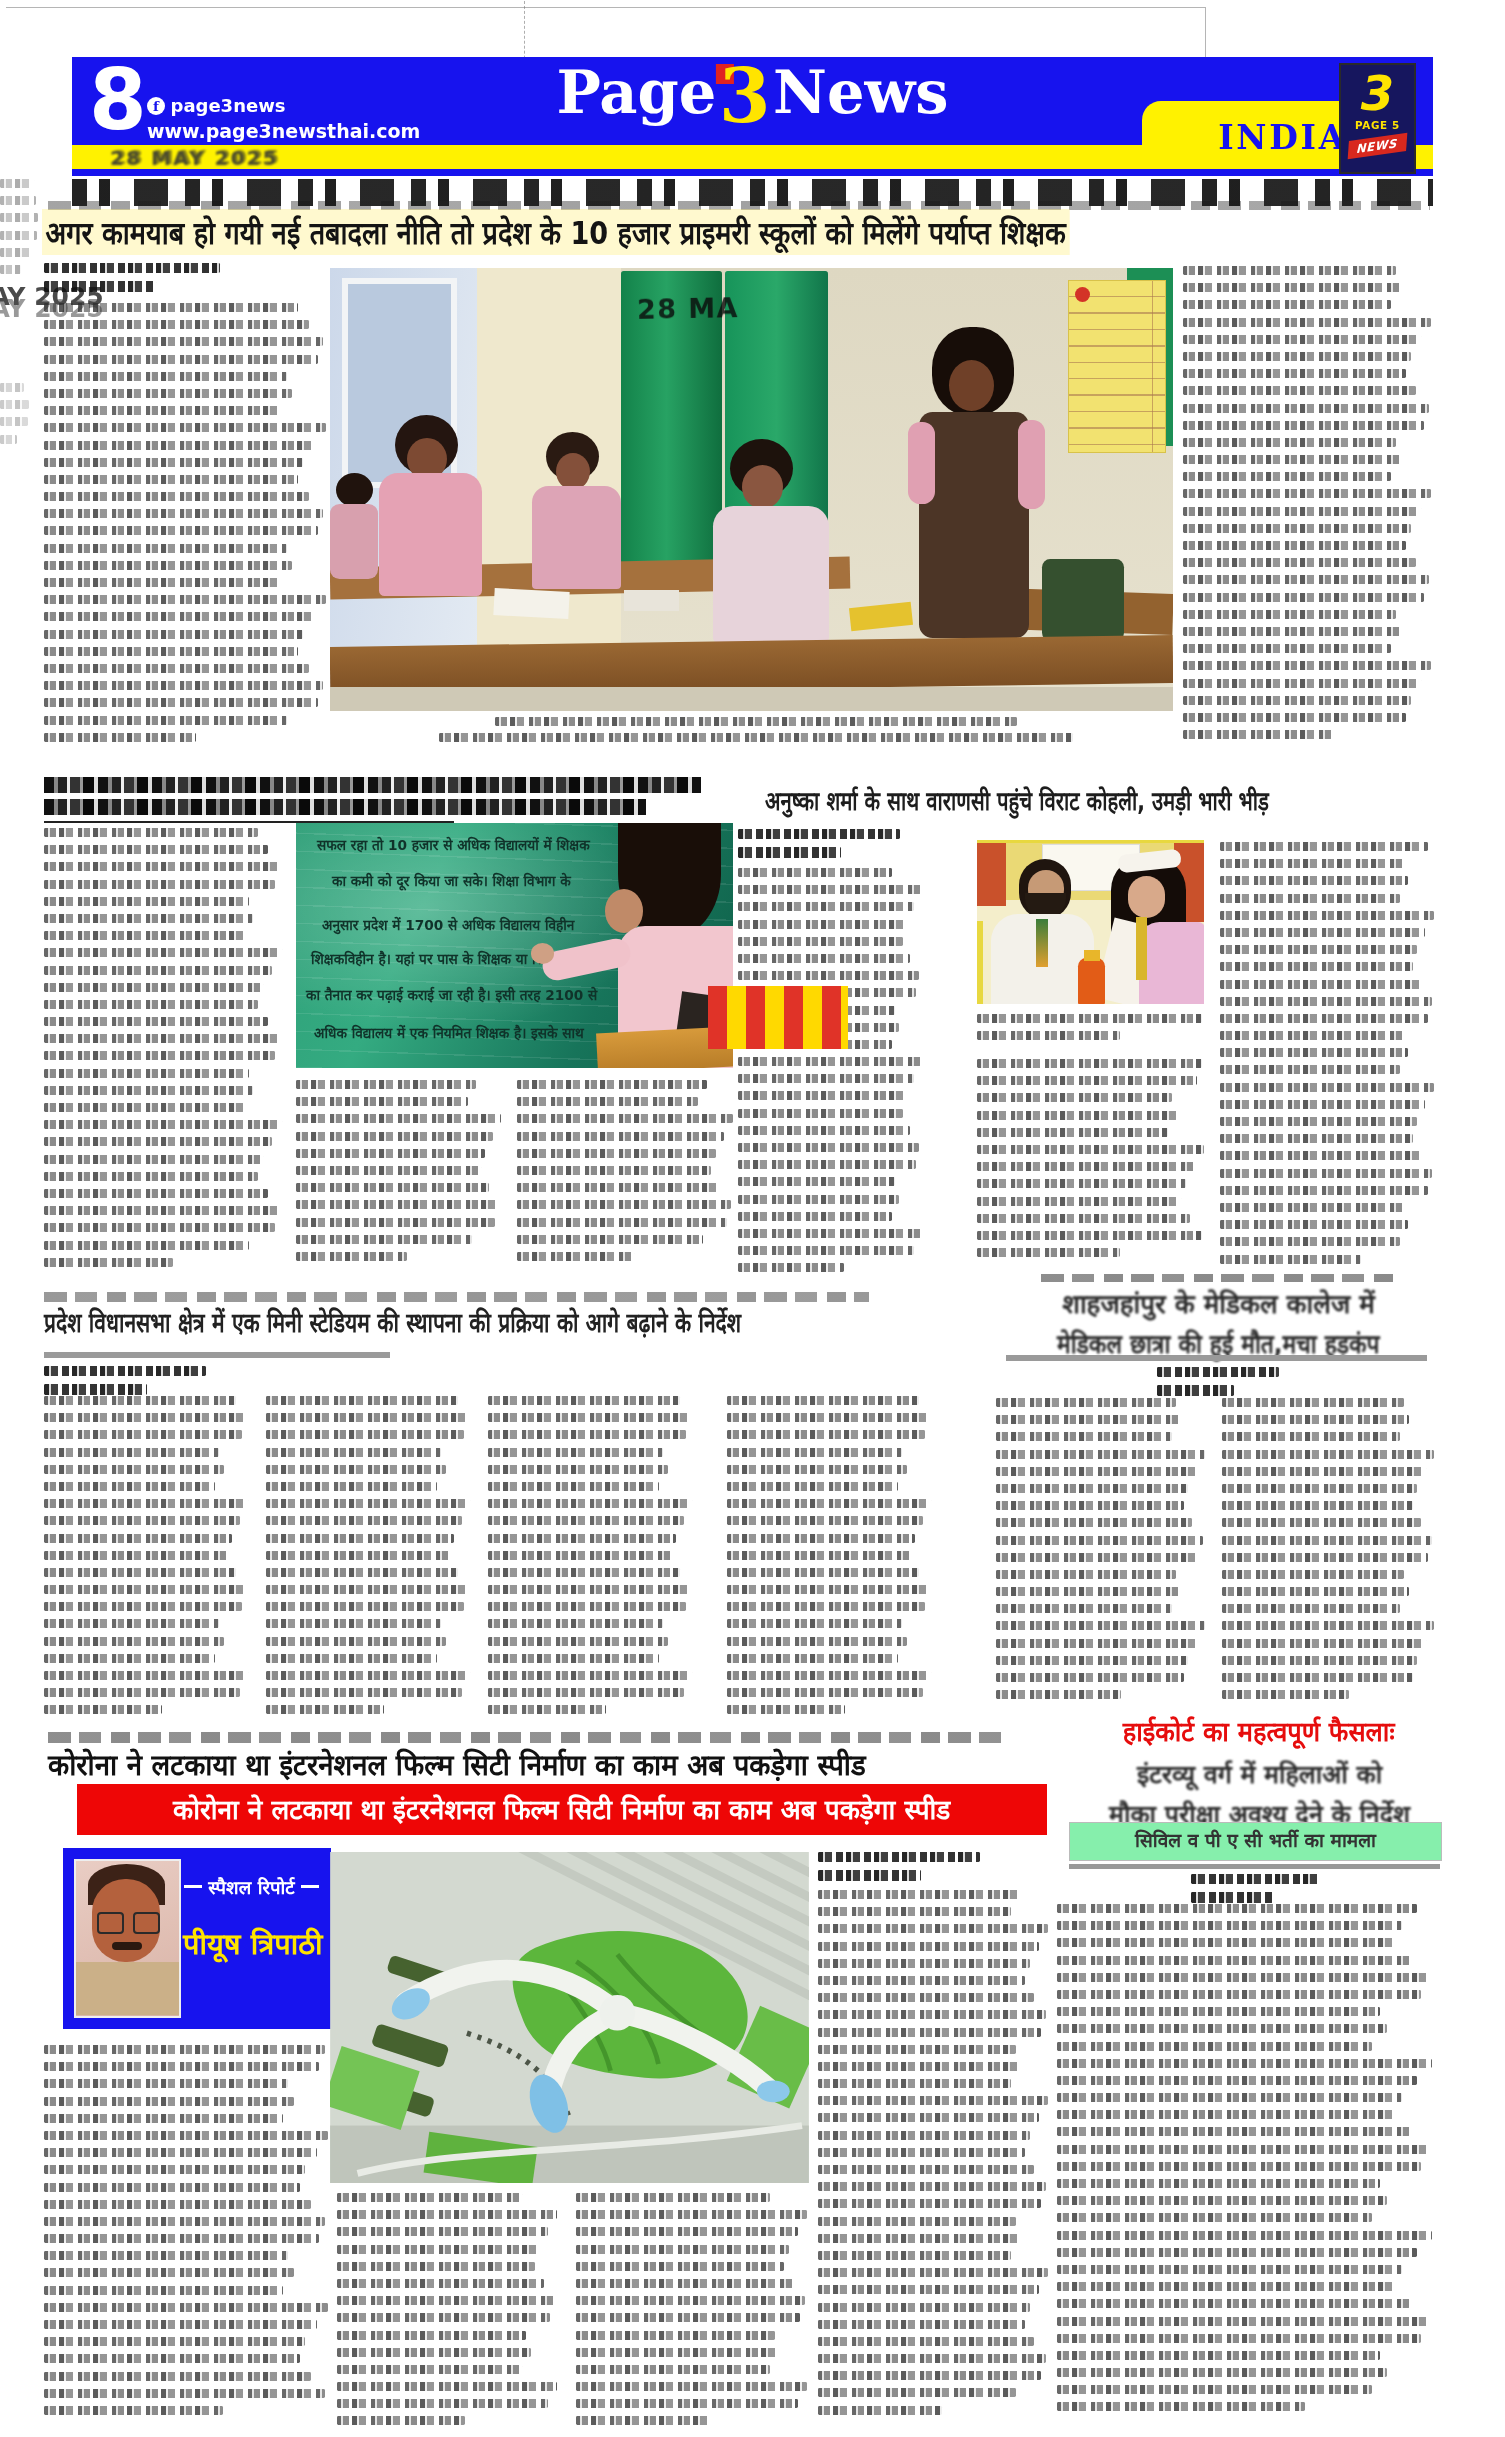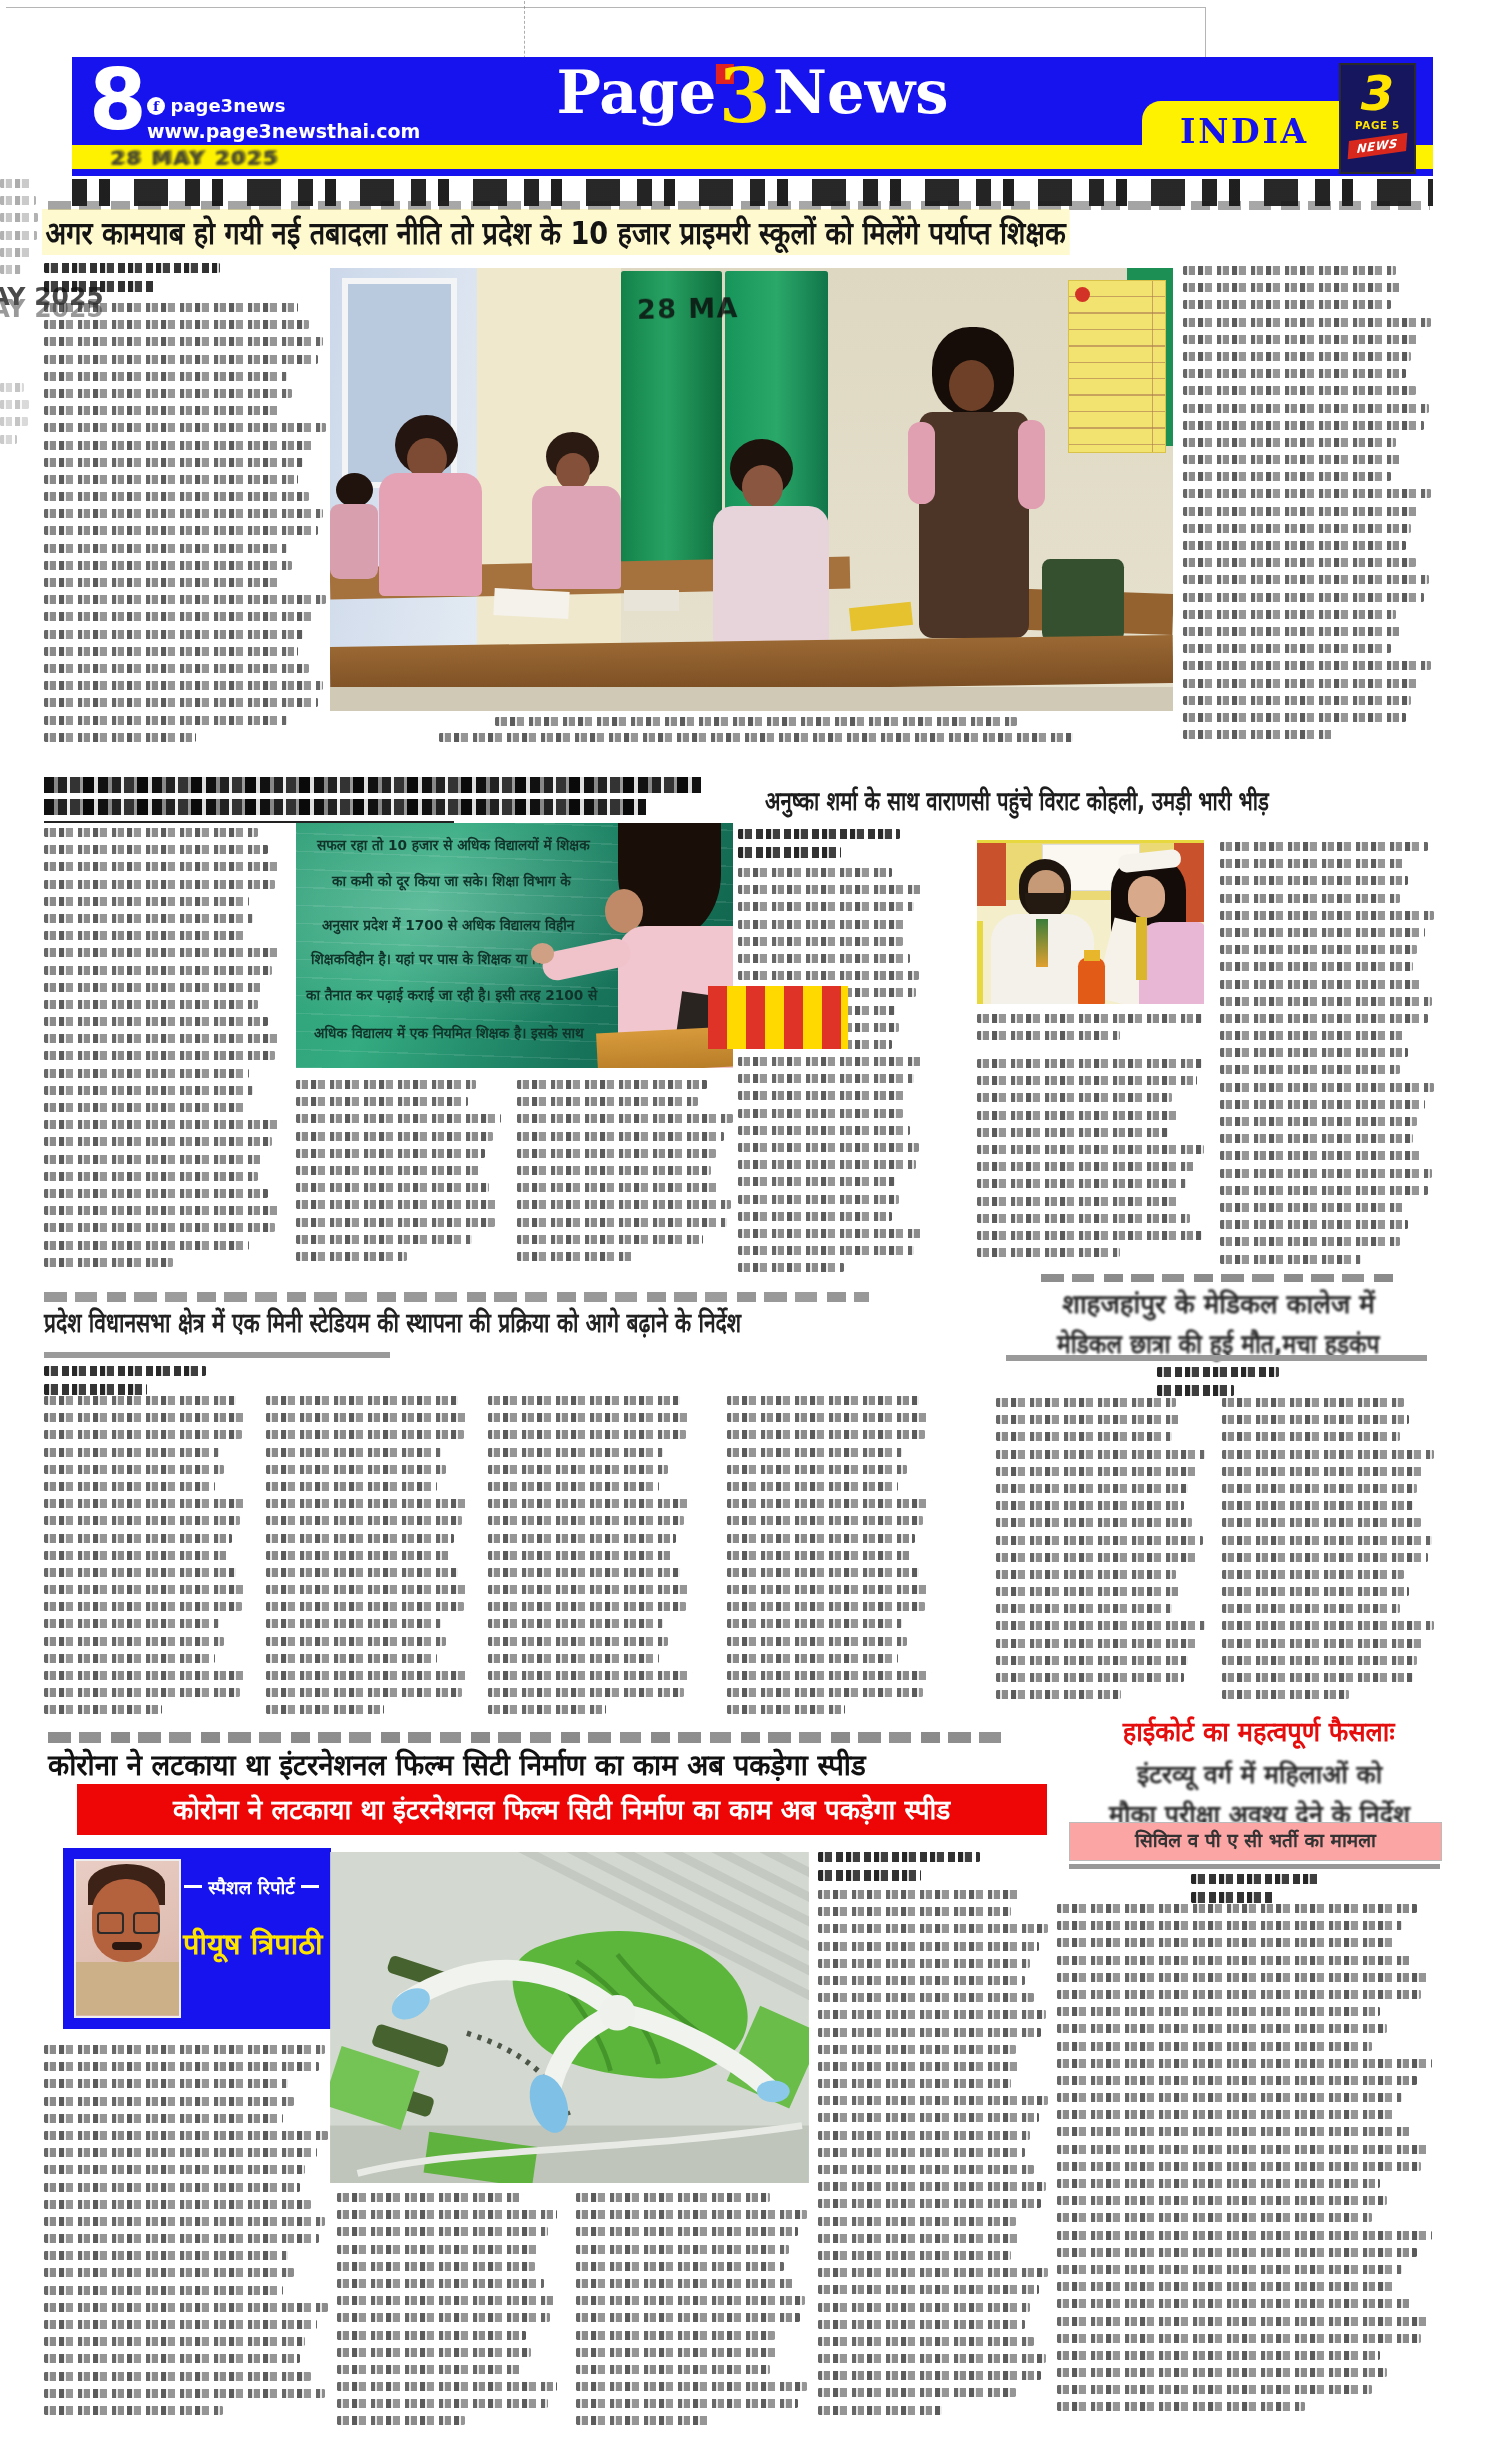--- a/index.html
+++ b/index.html
@@ -69,21 +69,21 @@
   <div class="abs" style="left:50%;top:4.1px;transform:translateX(-50%);display:flex;align-items:flex-start;">
     <span class="serif" style="font-size:59px;font-weight:bold;color:#ffffff;line-height:1.1;">Page</span>
     <span class="serif abs-wrap" style="position:relative;margin:0 2.7px;">
       <span style="position:absolute;left:-2.7px;top:2.7px;width:18px;height:20.5px;background:#e02222;"></span>
       <span style="position:relative;font-size:74px;font-weight:bold;color:#ffe400;line-height:.95;">3</span>
     </span>
     <span class="serif" style="font-size:59px;font-weight:bold;color:#ffffff;line-height:1.1;">News</span>
   </div>
 
   <div class="abs" style="left:1070px;top:44px;width:205px;height:68px;background:#fff200;border-radius:19px 0 0 0;">
-    <div class="serif" style="margin-top:11px;text-align:center;font-size:33px;font-weight:bold;color:#1713ee;letter-spacing:2.7px;">INDIA</div>
+    <div class="serif" style="margin-top:17px;text-align:right;font-size:33px;font-weight:bold;color:#1713ee;letter-spacing:2.7px;">INDIA</div>
   </div>
 
   <div class="abs" style="left:1267px;top:5.5px;width:73px;height:107px;background:#16165e;border:2.1px solid #2a2a2a;z-index:2;">
     <div style="text-align:center;font-size:48px;font-weight:bold;font-style:italic;color:#ffe400;line-height:1;margin-top:4.1px;">3</div>
     <div style="text-align:center;font-size:10.3px;font-weight:bold;color:#ffe400;letter-spacing:0.7px;margin-top:2.7px;">PAGE 5</div>
     <div style="width:59px;height:18px;margin:5.5px auto 0;background:#d8281e;transform:rotate(-8deg) skewX(-12deg);">
       <span style="display:block;text-align:center;font-size:11.6px;font-weight:bold;font-style:italic;color:#ffffff;line-height:18px;letter-spacing:0.7px;">NEWS</span>
     </div>
   </div>
 </div>
@@ -689,21 +689,21 @@
     <div class="tl" style="width: 54%;"></div>
   </div>
 
 <div class="abs" style="left:1064px;top:1712px;width:390px;text-align:center;">
   <span class="hl" style="font-size:27px;color:#e60d0d;transform:scaleX(.94);transform-origin:center;">हाईकोर्ट का महत्वपूर्ण फैसलाः</span>
 </div>
 <div class="abs" style="left:1054px;top:1756px;width:411px;text-align:center;">
   <span class="hl blur16" style="font-size:25px;color:#2b2b2b;">इंटरव्यू वर्ग में महिलाओं को</span><br>
   <span class="hl blur16" style="font-size:25px;color:#2b2b2b;margin-top:5.5px;">मौका परीक्षा अवश्य देने के निर्देश</span>
 </div>
-<div class="abs" style="left:1069px;top:1822px;width:371px;height:37px;background:#fca5a5;border:1.4px solid #bbbbbb;text-align:center;">
+<div class="abs" style="left:1069px;top:1822px;width:371px;height:37px;background:#86efac;border:1.4px solid #bbbbbb;text-align:center;">
   <span class="hl blur1" style="font-size:19px;color:#333;line-height:34px;">सिविल व पी ए सी भर्ती का मामला</span>
 </div>
 <div class="abs" style="left:1069px;top:1864px;width:371px;height:4.8px;background:#999999;"></div>
 <div class="abs" style="left:1191px;top:1874px;width:130px;">
     <div class="tl dark" style="width: 99%;"></div>
     <div class="tl dark" style="width: 63%;"></div>
   </div>
 <div class="abs" style="left:1057px;top:1904px;width:375px;">
     <div class="tl" style="width: 96%;"></div>
     <div class="tl" style="width: 92%;"></div>

